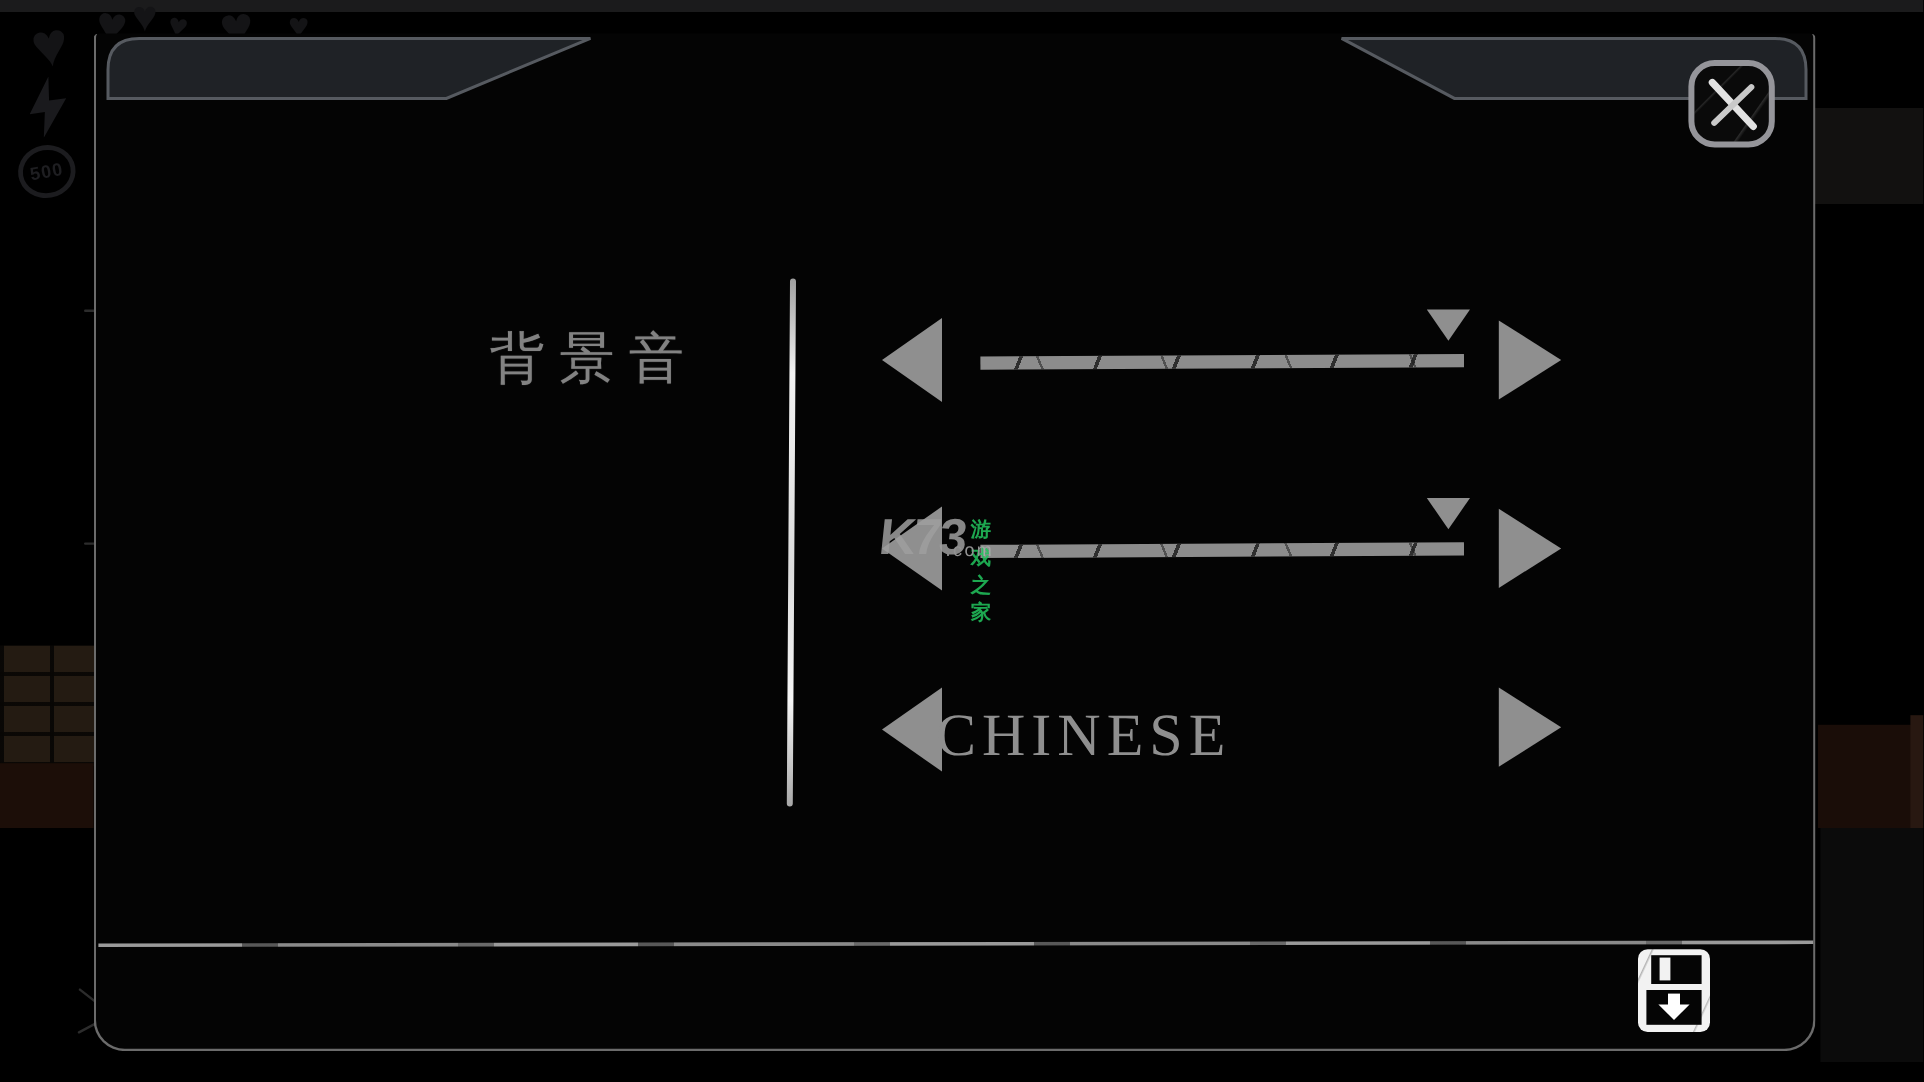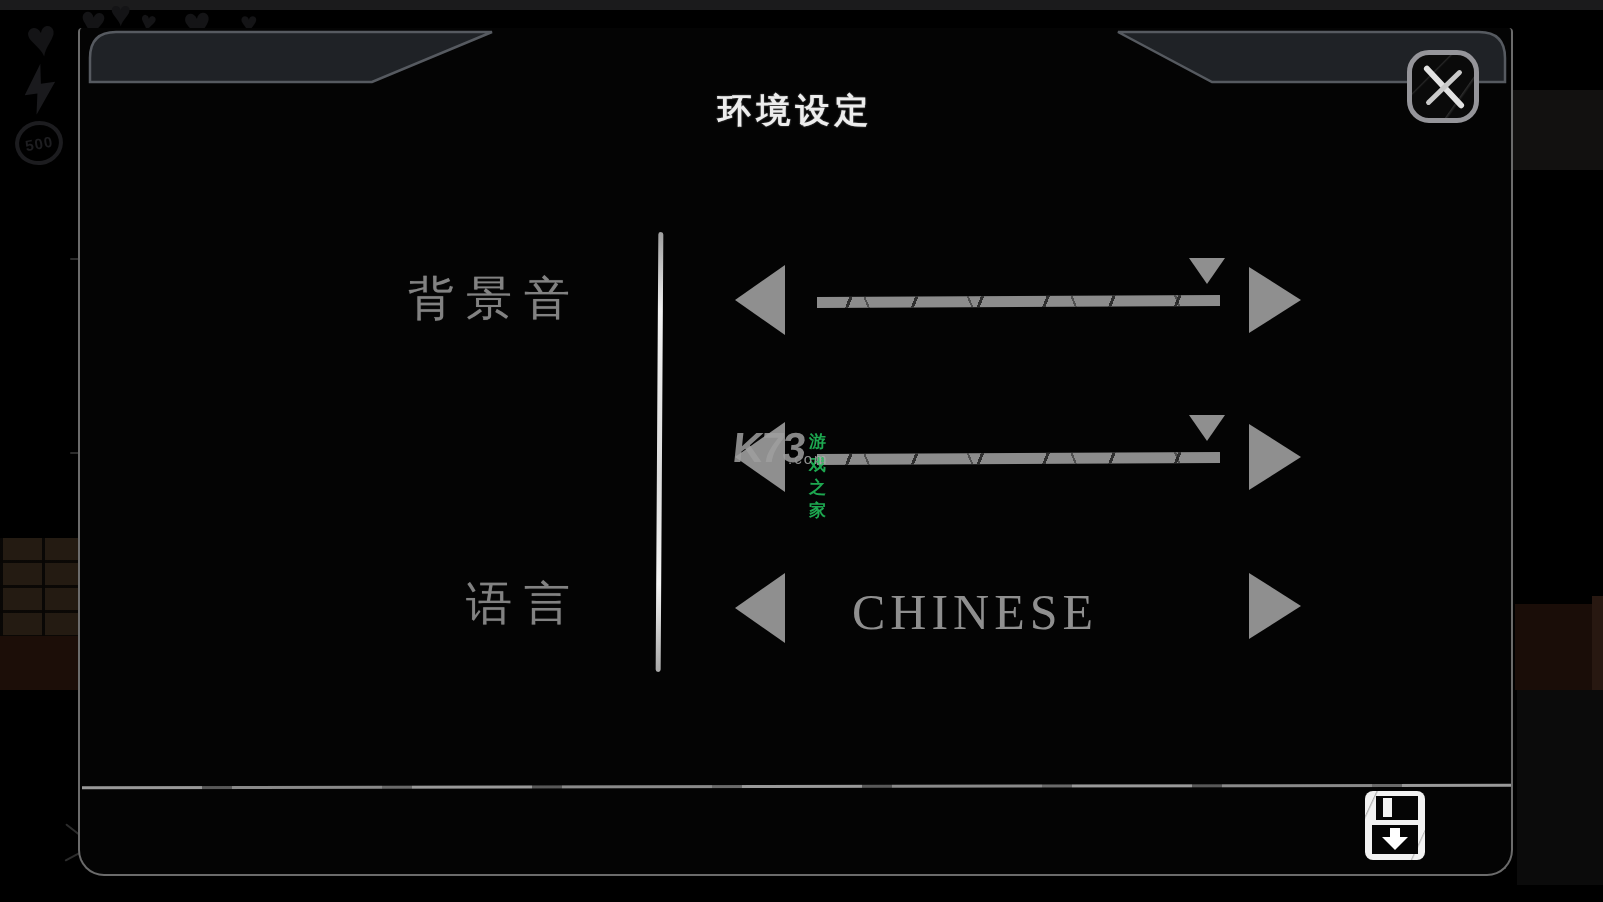--- a/index.html
+++ b/index.html
@@ -55,21 +55,21 @@
       border-bottom:35px solid transparent;border-right:50px solid #8f8f8f;filter:blur(.6px);cursor:pointer;}
   .arrow-right{position:absolute;width:0;height:0;border-top:33px solid transparent;
       border-bottom:33px solid transparent;border-left:52px solid #8f8f8f;filter:blur(.6px);cursor:pointer;}
   .slider-bar{position:absolute;left:737px;width:403px;height:11px;transform:rotate(-.3deg);cursor:pointer;
       background:
         repeating-linear-gradient(112deg,transparent 0 30px,rgba(30,30,30,.85) 30px 33px,transparent 33px 61px),
         repeating-linear-gradient(68deg,transparent 0 47px,rgba(40,40,40,.6) 47px 49px,transparent 49px 96px),
         linear-gradient(#8c8c8c,#8c8c8c);}
   .slider-marker{position:absolute;width:0;height:0;border-left:18px solid transparent;
       border-right:18px solid transparent;border-top:26px solid #8f8f8f;filter:blur(.5px);cursor:pointer;}
-  .lang-value{position:absolute;left:700px;top:555px;width:390px;text-align:center;color:#8f8f8f;
+  .lang-value{position:absolute;left:700px;top:555px;width:390px;color:#8f8f8f;
       font-family:"Liberation Serif",serif;font-size:50px;letter-spacing:5px;}
 
   
   .footer-line{position:absolute;left:2px;top:757px;width:1429px;height:3px;transform:rotate(-.1deg);
       background:repeating-linear-gradient(90deg,#9a9a9a 0 120px,#585858 120px 150px,#8a8a8a 150px 300px,#6a6a6a 300px 330px);}
   .save-btn{position:absolute;left:1285px;top:763px;width:60px;height:69px;background:#f2f2f2;
       border-radius:8px;cursor:pointer;
       background-image:linear-gradient(115deg,transparent 12%,rgba(60,60,60,.35) 13%,transparent 15%),
                        linear-gradient(115deg,transparent 84%,rgba(60,60,60,.3) 85%,transparent 87%),
                        linear-gradient(#f2f2f2,#f2f2f2);}
@@ -115,41 +115,39 @@
   <div class="sketch" style="left:70px;top:258px;width:16px;"></div>
   <div class="sketch" style="left:70px;top:452px;width:14px;"></div>
 
   <div class="panel">
 
     <svg class="trim-svg" width="1435" height="62" viewBox="0 0 1435 62">
       <path d="M10,54 L10,30 Q10,4 36,4 L412,4 L292,54 Z" fill="#1f2226" stroke="#565a60" stroke-width="2.5"></path>
       <path d="M1038,4 L1399,4 Q1425,4 1425,30 L1425,54 L1132,54 Z" fill="#1f2226" stroke="#565a60" stroke-width="2.5"></path>
     </svg>
 
-    <div class="dialog-title">环境设定</div>
 
     <div class="close-btn">
       <span class="close-x a"></span>
       <span class="close-x b"></span>
     </div>
 
     <div class="divider-v"></div>
 
     <div class="row-label" style="top:241px;">背景音</div>
     <div class="arrow-left" style="left:655px;top:237px;"></div>
     <div class="slider-bar" style="top:268px;"></div>
     <div class="slider-marker" style="left:1109px;top:230px;"></div>
     <div class="arrow-right" style="left:1169px;top:239px;"></div>
 
     <div class="arrow-left" style="left:655px;top:394px;"></div>
     <div class="slider-bar" style="top:425px;"></div>
     <div class="slider-marker" style="left:1109px;top:387px;"></div>
     <div class="arrow-right" style="left:1169px;top:396px;"></div>
 
-    <div class="row-label" style="top:546px;">语言</div>
     <div class="arrow-left" style="left:655px;top:545px;"></div>
     <div class="lang-value">CHINESE</div>
     <div class="arrow-right" style="left:1169px;top:545px;"></div>
 
     <div class="footer-line"></div>
     <div class="save-btn">
       <div class="f-top">
         <div class="f-slot"></div>
       </div>
       <div class="f-bot">

